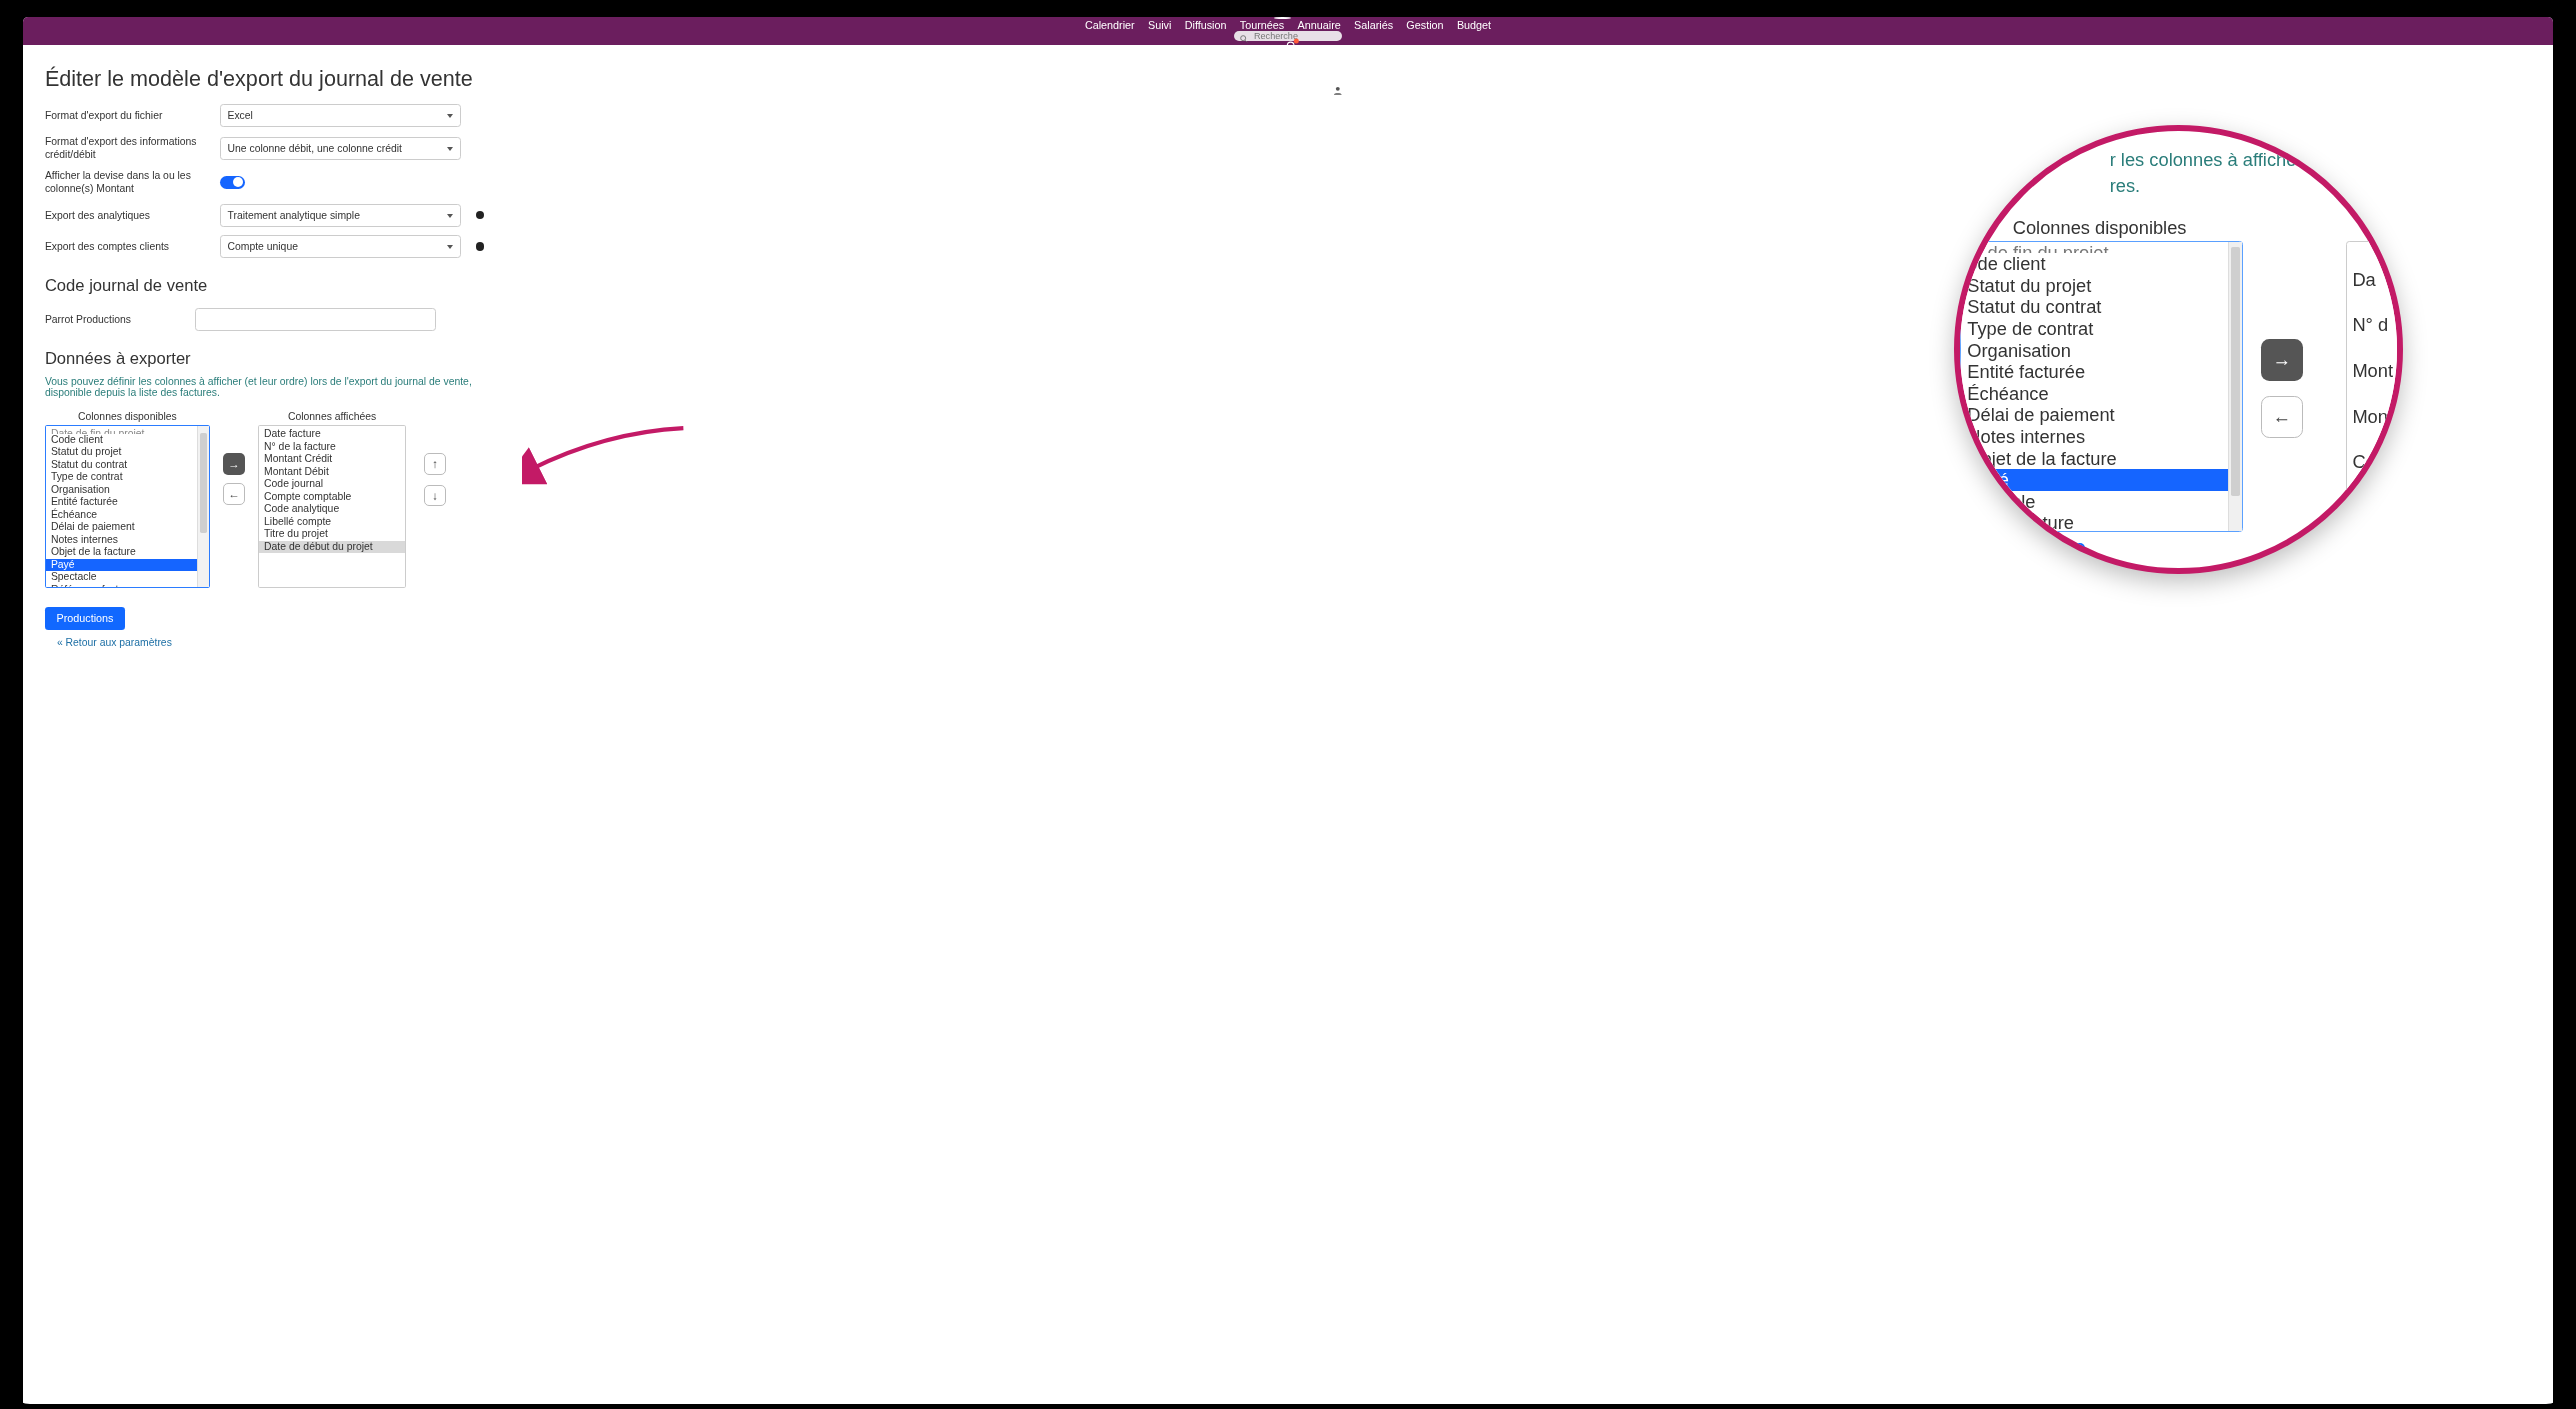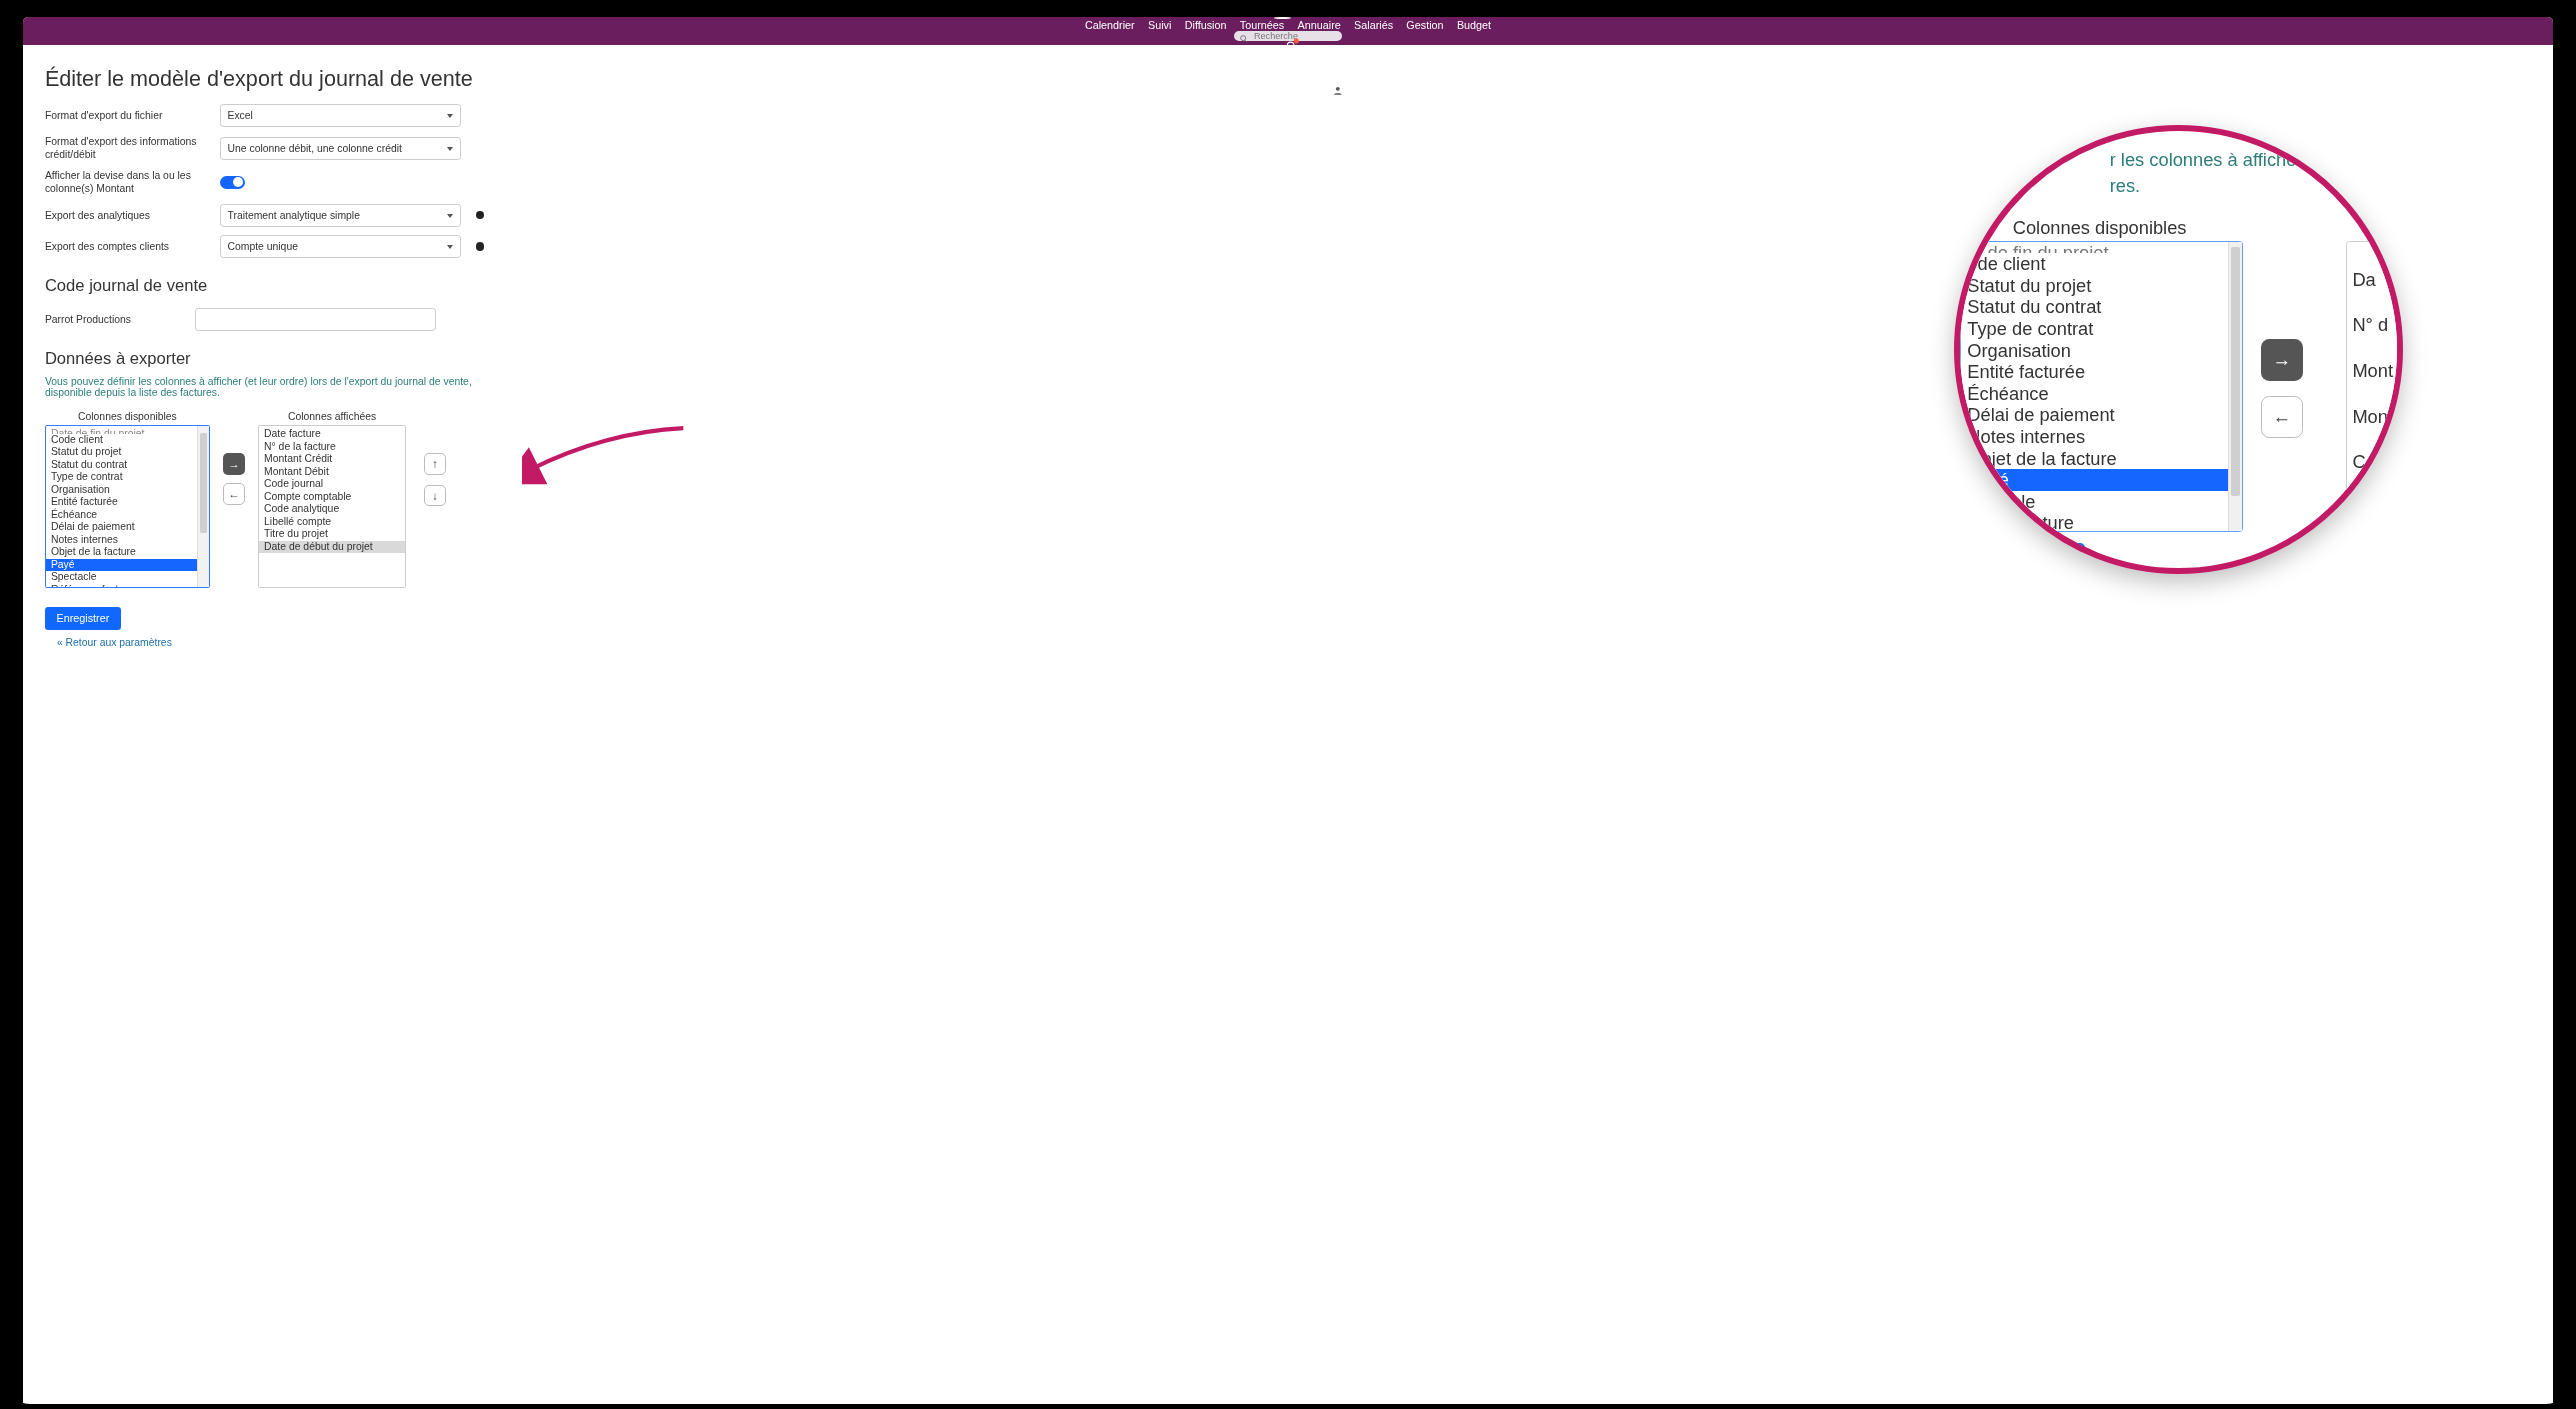--- a/index.html
+++ b/index.html
@@ -382,21 +382,21 @@
               </div>
           </div>
         </div>
 
         <div class="order-btns">
           <div class="sq-btn light">↑</div>
           <div class="sq-btn light">↓</div>
         </div>
       </div>
 
-      <div class="save-btn">Enregistrer</div>
+      <div class="save-btn">Productions</div>
       <div class="back-link">« Retour aux paramètres</div>
     </div>
 
     <svg class="arrow-svg" viewBox="0 0 200 80">
       <defs>
           <marker id="ah" markerWidth="10" markerHeight="10" refX="2" refY="5" orient="auto">
         <path d="M0 0 L10 5 L0 10 z" fill="#c31a66"></path>
           </marker>
         </defs>
       <path d="M195 5 Q 100 10 10 55" stroke="#c31a66" stroke-width="5" fill="none" marker-end="url(#ah)"></path>

